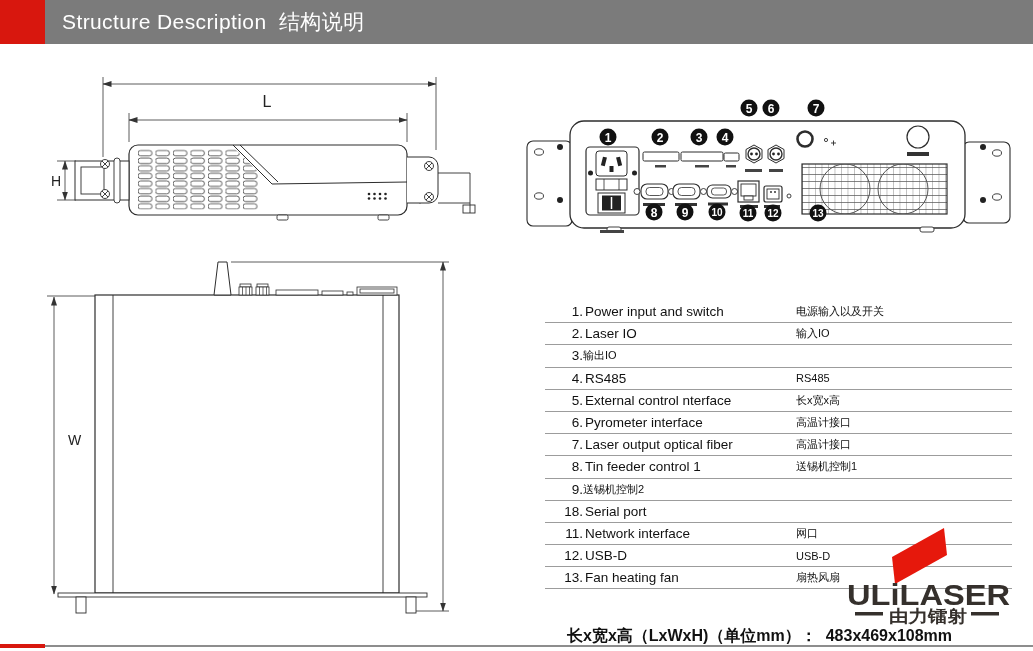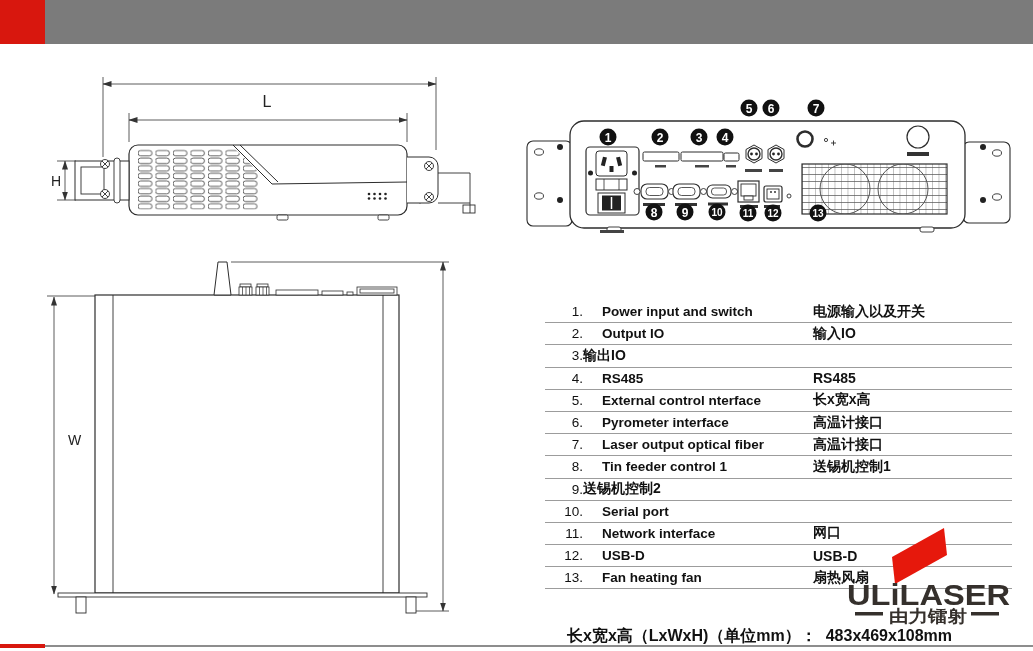--- a/index.html
+++ b/index.html
@@ -2,30 +2,30 @@
 <html><head>
 <meta charset="utf-8">
 <style>
   html,body{margin:0;padding:0;background:#e9e9e9;}
   .page{position:relative;width:1033px;height:651px;background:#ffffff;
         font-family:"Liberation Sans",sans-serif;overflow:hidden;margin:0 auto;}
   
   .header{position:absolute;left:0;top:0;width:1033px;height:44px;background:#7b7b7b;}
   .header-red{position:absolute;left:0;top:0;width:45px;height:44px;background:#d8170e;}
   .header-title{position:absolute;left:62px;top:0;line-height:44px;color:#ffffff;
-                font-size:21px;letter-spacing:.4px;white-space:pre;margin-top:48px;}
+                font-size:21px;letter-spacing:.4px;white-space:pre;}
   
   svg.drawing{position:absolute;}
   
   .parts-table{position:absolute;left:545px;top:301px;width:467px;}
   .trow{display:flex;align-items:center;height:22.2px;box-sizing:border-box;
         border-bottom:1px solid #9c9c9c;font-size:13.5px;color:#111;}
   .tnum{width:38px;text-align:right;flex:none;}
-  .ten{width:211px;margin-left:19px;flex:none;white-space:nowrap;font-weight:bold;}
-  .tzh{flex:1;font-weight:700;font-size:14px;white-space:nowrap;
+  .ten{width:211px;margin-left:2px;flex:none;white-space:nowrap;}
+  .tzh{flex:1;font-weight:400;font-size:11px;white-space:nowrap;
        font-family:"Liberation Sans","DejaVu Sans",sans-serif;}
   
   .dim-note{position:absolute;left:567px;top:626px;font-size:16px;color:#111;
             font-weight:600;white-space:pre;font-family:"Liberation Sans","DejaVu Sans",sans-serif;}
   .dim-note .val{font-weight:600;}
   
   .footer-red{position:absolute;left:0;top:644px;width:45px;height:4px;background:#d8170e;}
   .footer-gray{position:absolute;left:45px;top:645px;width:988px;height:2px;background:#8d8d8d;}
 </style>
 </head>
@@ -325,21 +325,21 @@
   </svg>
 
   <div class="parts-table">
     <div class="trow">
         <span class="tnum">1.</span>
         <span class="ten">Power input and switch</span>
         <span class="tzh">电源输入以及开关</span>
       </div>
     <div class="trow">
         <span class="tnum">2.</span>
-        <span class="ten">Output IO</span>
+        <span class="ten">Laser IO</span>
         <span class="tzh">输入IO</span>
       </div>
     <div class="trow">
         <span class="tnum">3.</span>
         <span class="tzh">输出IO</span>
       </div>
     <div class="trow">
         <span class="tnum">4.</span>
         <span class="ten">RS485</span>
         <span class="tzh">RS485</span>
@@ -362,21 +362,21 @@
     <div class="trow">
         <span class="tnum">8.</span>
         <span class="ten">Tin feeder control 1</span>
         <span class="tzh">送锡机控制1</span>
       </div>
     <div class="trow">
         <span class="tnum">9.</span>
         <span class="tzh">送锡机控制2</span>
       </div>
     <div class="trow">
-        <span class="tnum">10.</span>
+        <span class="tnum">18.</span>
         <span class="ten">Serial port</span>
       </div>
     <div class="trow">
         <span class="tnum">11.</span>
         <span class="ten">Network interface</span>
         <span class="tzh">网口</span>
       </div>
     <div class="trow">
         <span class="tnum">12.</span>
         <span class="ten">USB-D</span>

